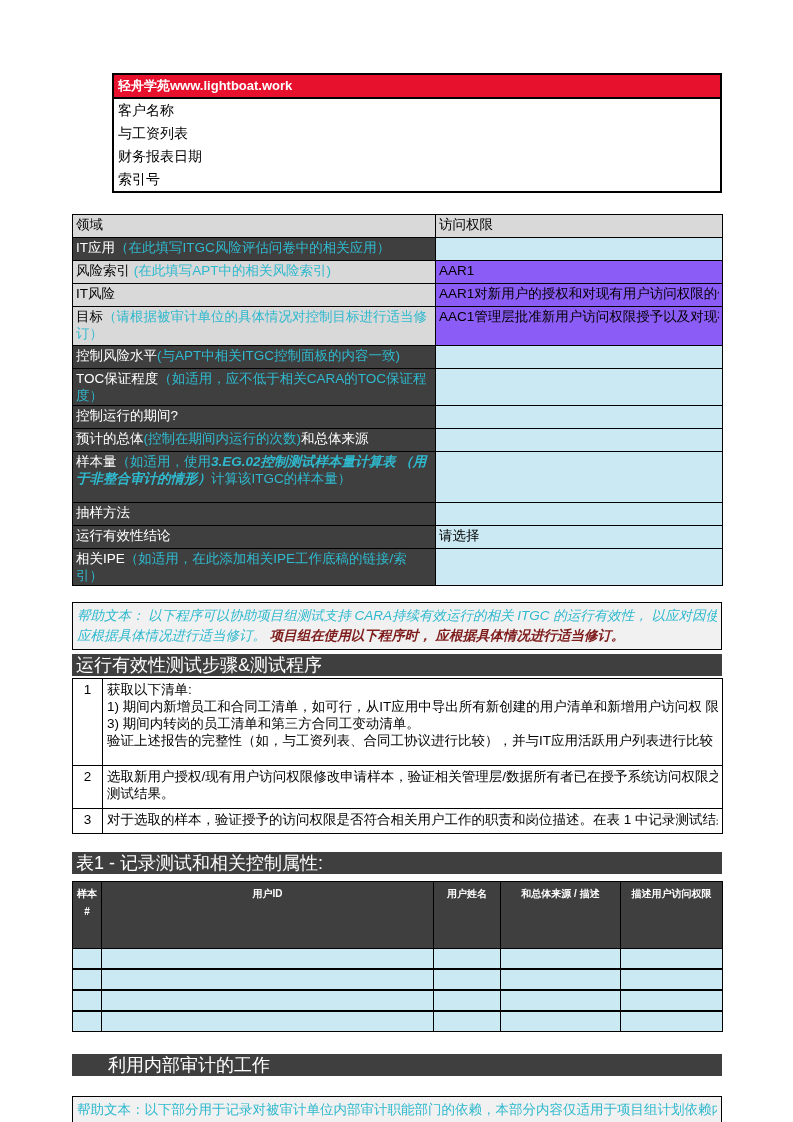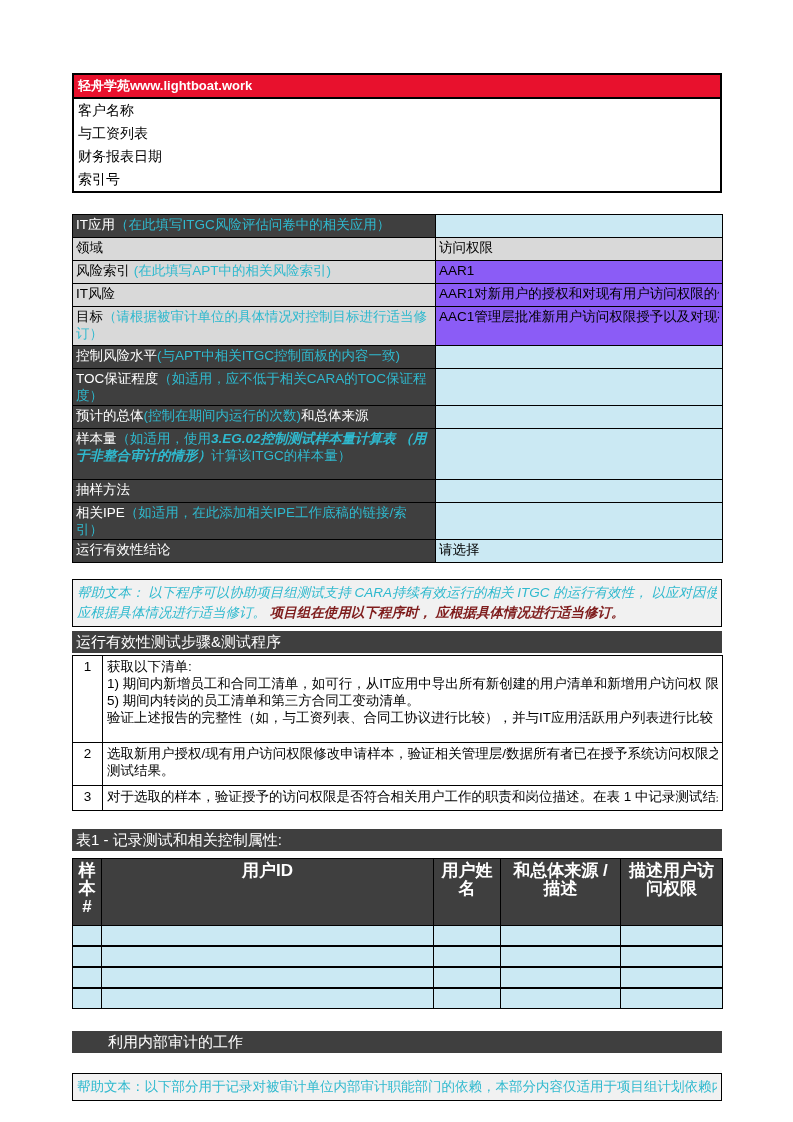--- a/index.html
+++ b/index.html
@@ -1,21 +1,21 @@
 <!DOCTYPE html>
 <html><head>
 <meta charset="utf-8">
 <style>
   html,body{margin:0;padding:0;background:#fff;}
   .page{position:relative;width:793px;height:1122px;overflow:hidden;background:#fff;
         font-family:"Liberation Sans","DejaVu Sans",sans-serif;color:#000;}
   .doc{position:absolute;left:72px;top:73px;width:650px;}
 
   
-  .top-box{border:2px solid #000;}
+  .top-box{border:2px solid #000;margin-left:40px;}
   .banner{background:#E8112D;color:#fff;font-weight:bold;font-size:13px;
           line-height:22px;height:22px;padding-left:4px;border-bottom:2px solid #000;}
   .info-row{font-size:14px;line-height:23px;height:23px;padding-left:4px;background:#fff;}
 
   
   table{border-collapse:collapse;table-layout:fixed;}
   .itgc{width:650px;margin-top:21px;}
   .itgc td{border:1px solid #000;font-size:13.5px;line-height:17px;
            padding:1px 3px;vertical-align:top;overflow:hidden;}
   .dark{background:#3F3F3F;color:#fff;}
@@ -26,36 +26,36 @@
   .cyi{color:#2FB9CE;font-style:italic;font-weight:600;}
   .clip{display:block;white-space:nowrap;overflow:hidden;}
 
   
   .help{border:1px solid #000;background:#F1F1F1;padding:3px 4px;font-size:13.5px;line-height:20px;}
   .help1{margin-top:16px;color:#2FB9CE;font-style:italic;}
   .redb{color:#7f1d1d;font-weight:bold;}
   .help2{margin-top:20px;color:#2FB9CE;font-style:normal;}
 
   
-  .bar{background:#3F3F3F;color:#fff;font-size:15px;line-height:22px;height:22px;
+  .bar{background:#3F3F3F;color:#fff;font-size:18px;line-height:22px;height:22px;
        padding-left:4px;overflow:hidden;white-space:nowrap;}
   .bar1{margin-top:4px;}
   .bar-t1{margin-top:18px;}
   .bar2{margin-top:22px;padding-left:36px;}
 
   
   .steps{width:650px;margin-top:2px;}
   .steps td{border:1px solid #000;font-size:13.5px;line-height:17px;vertical-align:top;overflow:hidden;}
   .stepnum{width:30px;text-align:center;padding-top:2px;}
   .steptxt{padding:2px 4px;}
   .s1{height:82px;} .s2{height:38px;} .s3{height:20px;}
 
   
   .t1{width:650px;margin-top:7px;}
-  .t1 th{background:#3F3F3F;color:#fff;font-size:17px;font-weight:bold;
+  .t1 th{background:#3F3F3F;color:#fff;font-size:10px;font-weight:bold;
          border:1px solid #000;vertical-align:top;padding:3px 2px;line-height:18px;height:60px;}
   .t1 td{background:#CBE9F3;border:1px solid #000;border-top:2px solid #000;height:17px;}
   .t1 tr.body-first td{border-top:1px solid #000;}
 </style>
 </head>
 <body>
 
 <div class="page">
   <div class="doc">
 
@@ -67,26 +67,26 @@
       <div class="info-row">索引号</div>
     </div>
 
     <table class="itgc">
       <colgroup>
           <col style="width:363px">
           <col style="width:287px">
         </colgroup>
       <tbody>
           <tr>
-        <td class="dark" style="height:20px"><span>IT应用</span><span class="cy">（在此填写ITGC风险评估问卷中的相关应用）</span></td>
-        <td class="bluec"></td>
-      </tr>
-      <tr>
         <td class="grayc" style="height:20px">领域</td>
         <td class="grayc">访问权限</td>
+      </tr>
+      <tr>
+        <td class="dark" style="height:20px"><span>IT应用</span><span class="cy">（在此填写ITGC风险评估问卷中的相关应用）</span></td>
+        <td class="bluec"></td>
       </tr>
       <tr>
         <td class="grayc" style="height:20px"><span>风险索引 </span><span class="cy">(在此填写APT中的相关风险索引)</span></td>
         <td class="whitec">
               <span class="clip">AAR1</span>
             </td>
       </tr>
       <tr>
         <td class="grayc" style="height:20px">IT风险</td>
         <td class="whitec">
@@ -101,38 +101,42 @@
       </tr>
       <tr>
         <td class="dark" style="height:20px"><span>控制风险水平</span><span class="cy">(与APT中相关ITGC控制面板的内容一致)</span></td>
         <td class="bluec"></td>
       </tr>
       <tr>
         <td class="dark" style="height:20px"><span>TOC保证程度</span><span class="cy">（如适用，应不低于相关CARA的TOC保证程度）</span></td>
         <td class="bluec"></td>
       </tr>
       <tr>
+        <td class="dark" style="height:20px">控制运行的期间?</td>
+        <td class="bluec"></td>
+      </tr>
+      <tr>
         <td class="dark" style="height:20px"><span>预计的总体</span><span class="cy">(控制在期间内运行的次数)</span><span>和总体来源</span></td>
         <td class="bluec"></td>
       </tr>
       <tr>
         <td class="dark" style="height:48px"><span>样本量</span><span class="cy">（如适用，使用</span><span class="cyi">3.EG.02控制测试样本量计算表 （用于非整合审计的情形）</span><span class="cy">计算该ITGC的样本量）</span></td>
         <td class="bluec"></td>
       </tr>
       <tr>
         <td class="dark" style="height:20px">抽样方法</td>
-        <td class="bluec"></td>
-      </tr>
-      <tr>
-        <td class="dark" style="height:20px"><span>相关IPE</span><span class="cy">（如适用，在此添加相关IPE工作底稿的链接/索引）</span></td>
         <td class="bluec"></td>
       </tr>
       <tr>
         <td class="dark" style="height:20px">运行有效性结论</td>
         <td class="bluec">请选择</td>
+      </tr>
+      <tr>
+        <td class="dark" style="height:20px"><span>相关IPE</span><span class="cy">（如适用，在此添加相关IPE工作底稿的链接/索引）</span></td>
+        <td class="bluec"></td>
       </tr>
     </tbody>
       </table>
 
     <div class="help help1">
       <span class="clip">帮助文本： 以下程序可以协助项目组测试支持 CARA持续有效运行的相关 ITGC 的运行有效性， 以应对因使用IT</span>
       <span><span>应根据具体情况进行适当修订。 </span><span class="redb">项目组在使用以下程序时， 应根据具体情况进行适当修订。</span></span>
     </div>
 
     <div class="bar bar1">运行有效性测试步骤&amp;测试程序</div>
@@ -140,21 +144,21 @@
       <colgroup>
           <col style="width:30px">
           <col style="width:620px">
         </colgroup>
       <tbody>
           <tr>
         <td class="stepnum s1">1</td>
         <td class="steptxt s1">
           <span class="clip">获取以下清单:</span>
           <span class="clip">1) 期间内新增员工和合同工清单，如可行，从IT应用中导出所有新创建的用户清单和新增用户访问权 限清单</span>
-          <span class="clip">5) 期间内转岗的员工清单和第三方合同工变动清单。</span>
+          <span class="clip">3) 期间内转岗的员工清单和第三方合同工变动清单。</span>
           <span class="clip">验证上述报告的完整性（如，与工资列表、合同工协议进行比较），并与IT应用活跃用户列表进行比较，识</span>
         </td>
       </tr>
       <tr>
         <td class="stepnum s2">2</td>
         <td class="steptxt s2">
           <span class="clip">选取新用户授权/现有用户访问权限修改申请样本，验证相关管理层/数据所有者已在授予系统访问权限之前</span>
           <span class="clip">测试结果。</span>
         </td>
       </tr>

